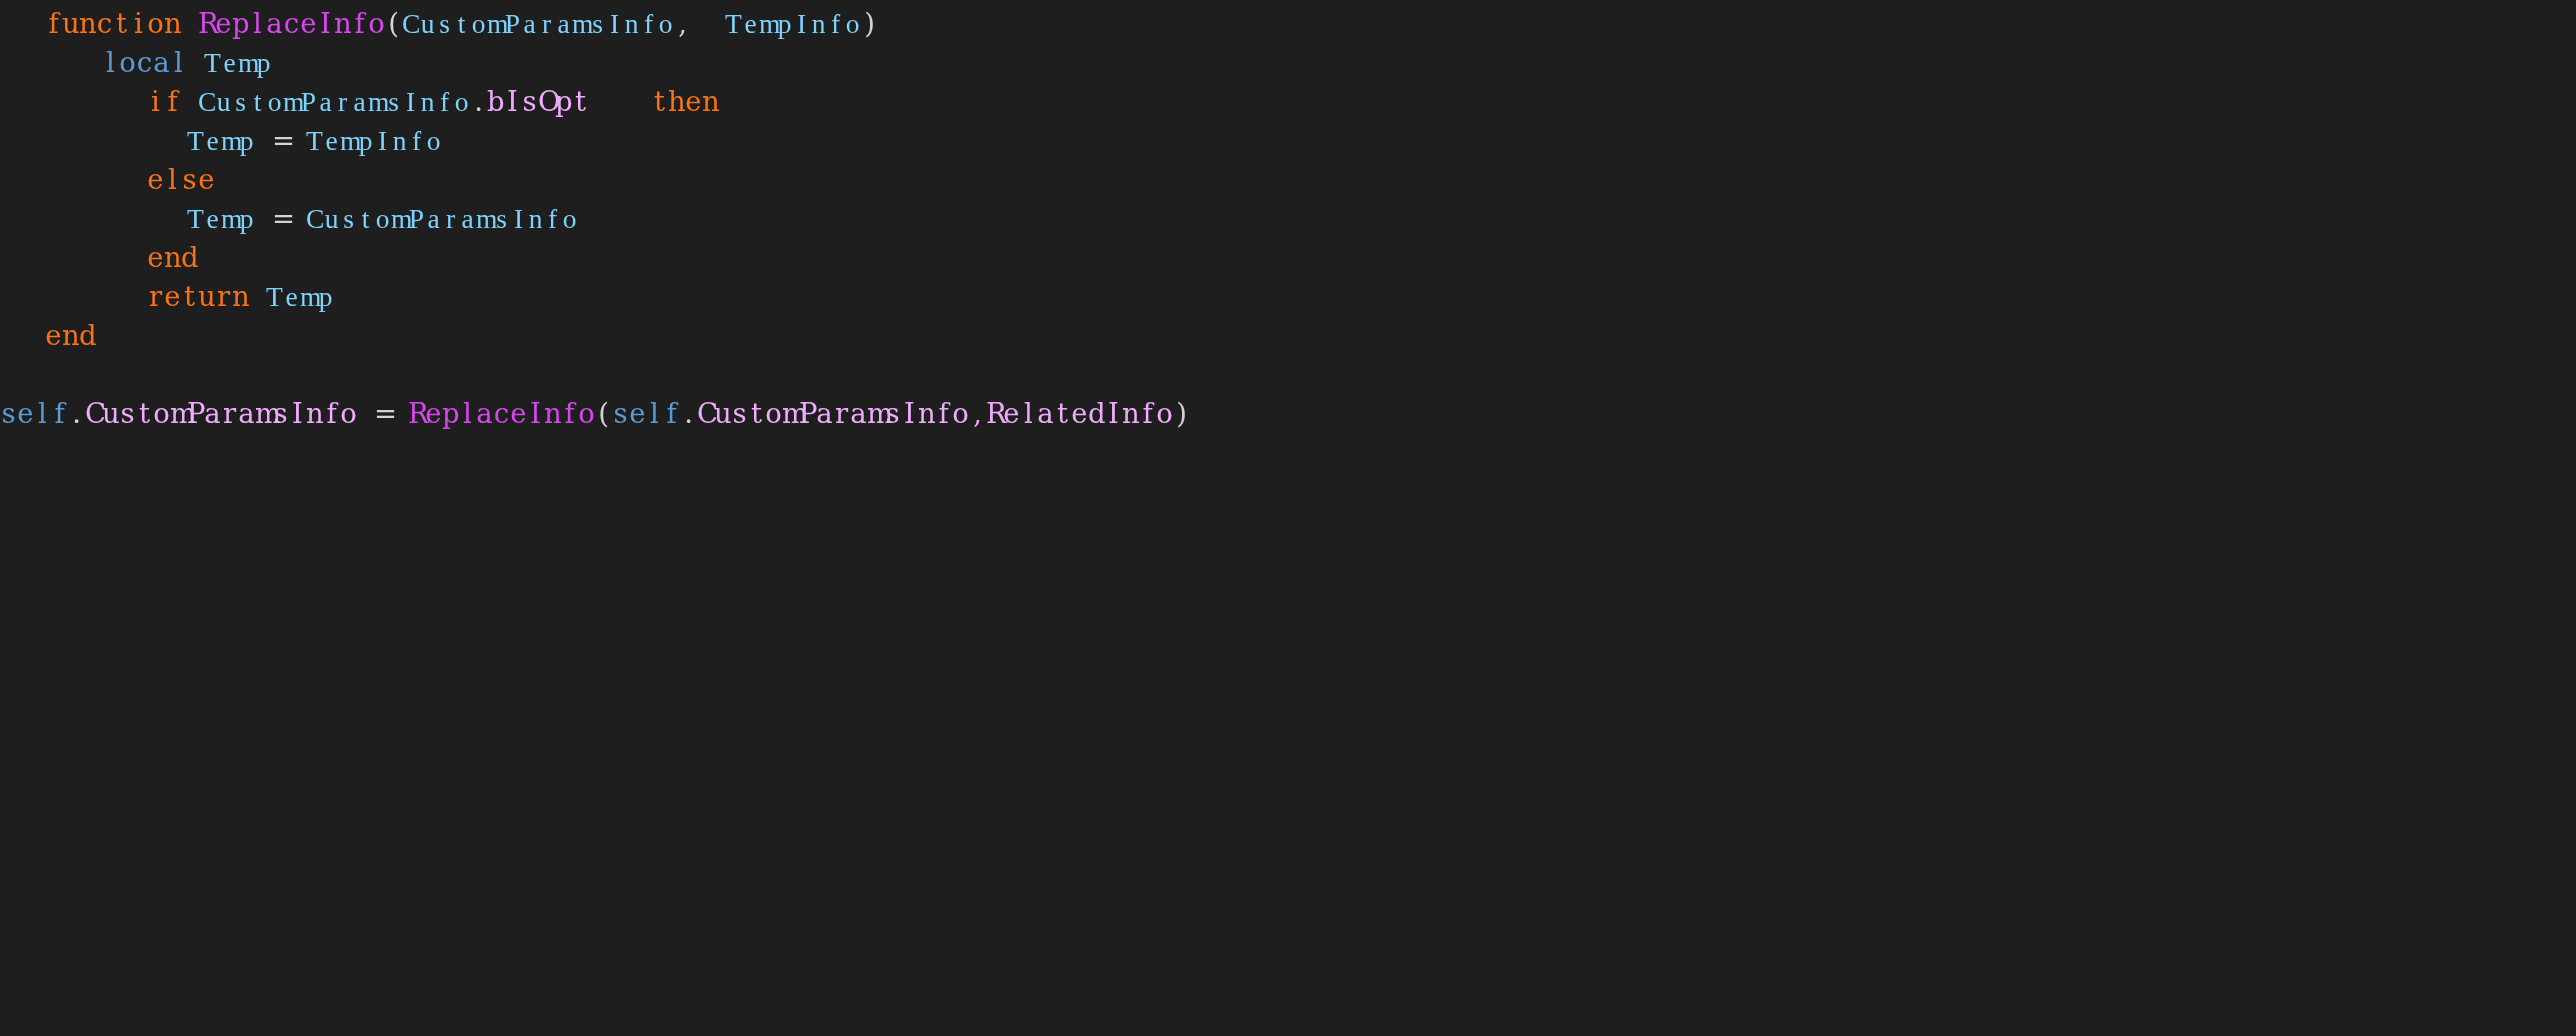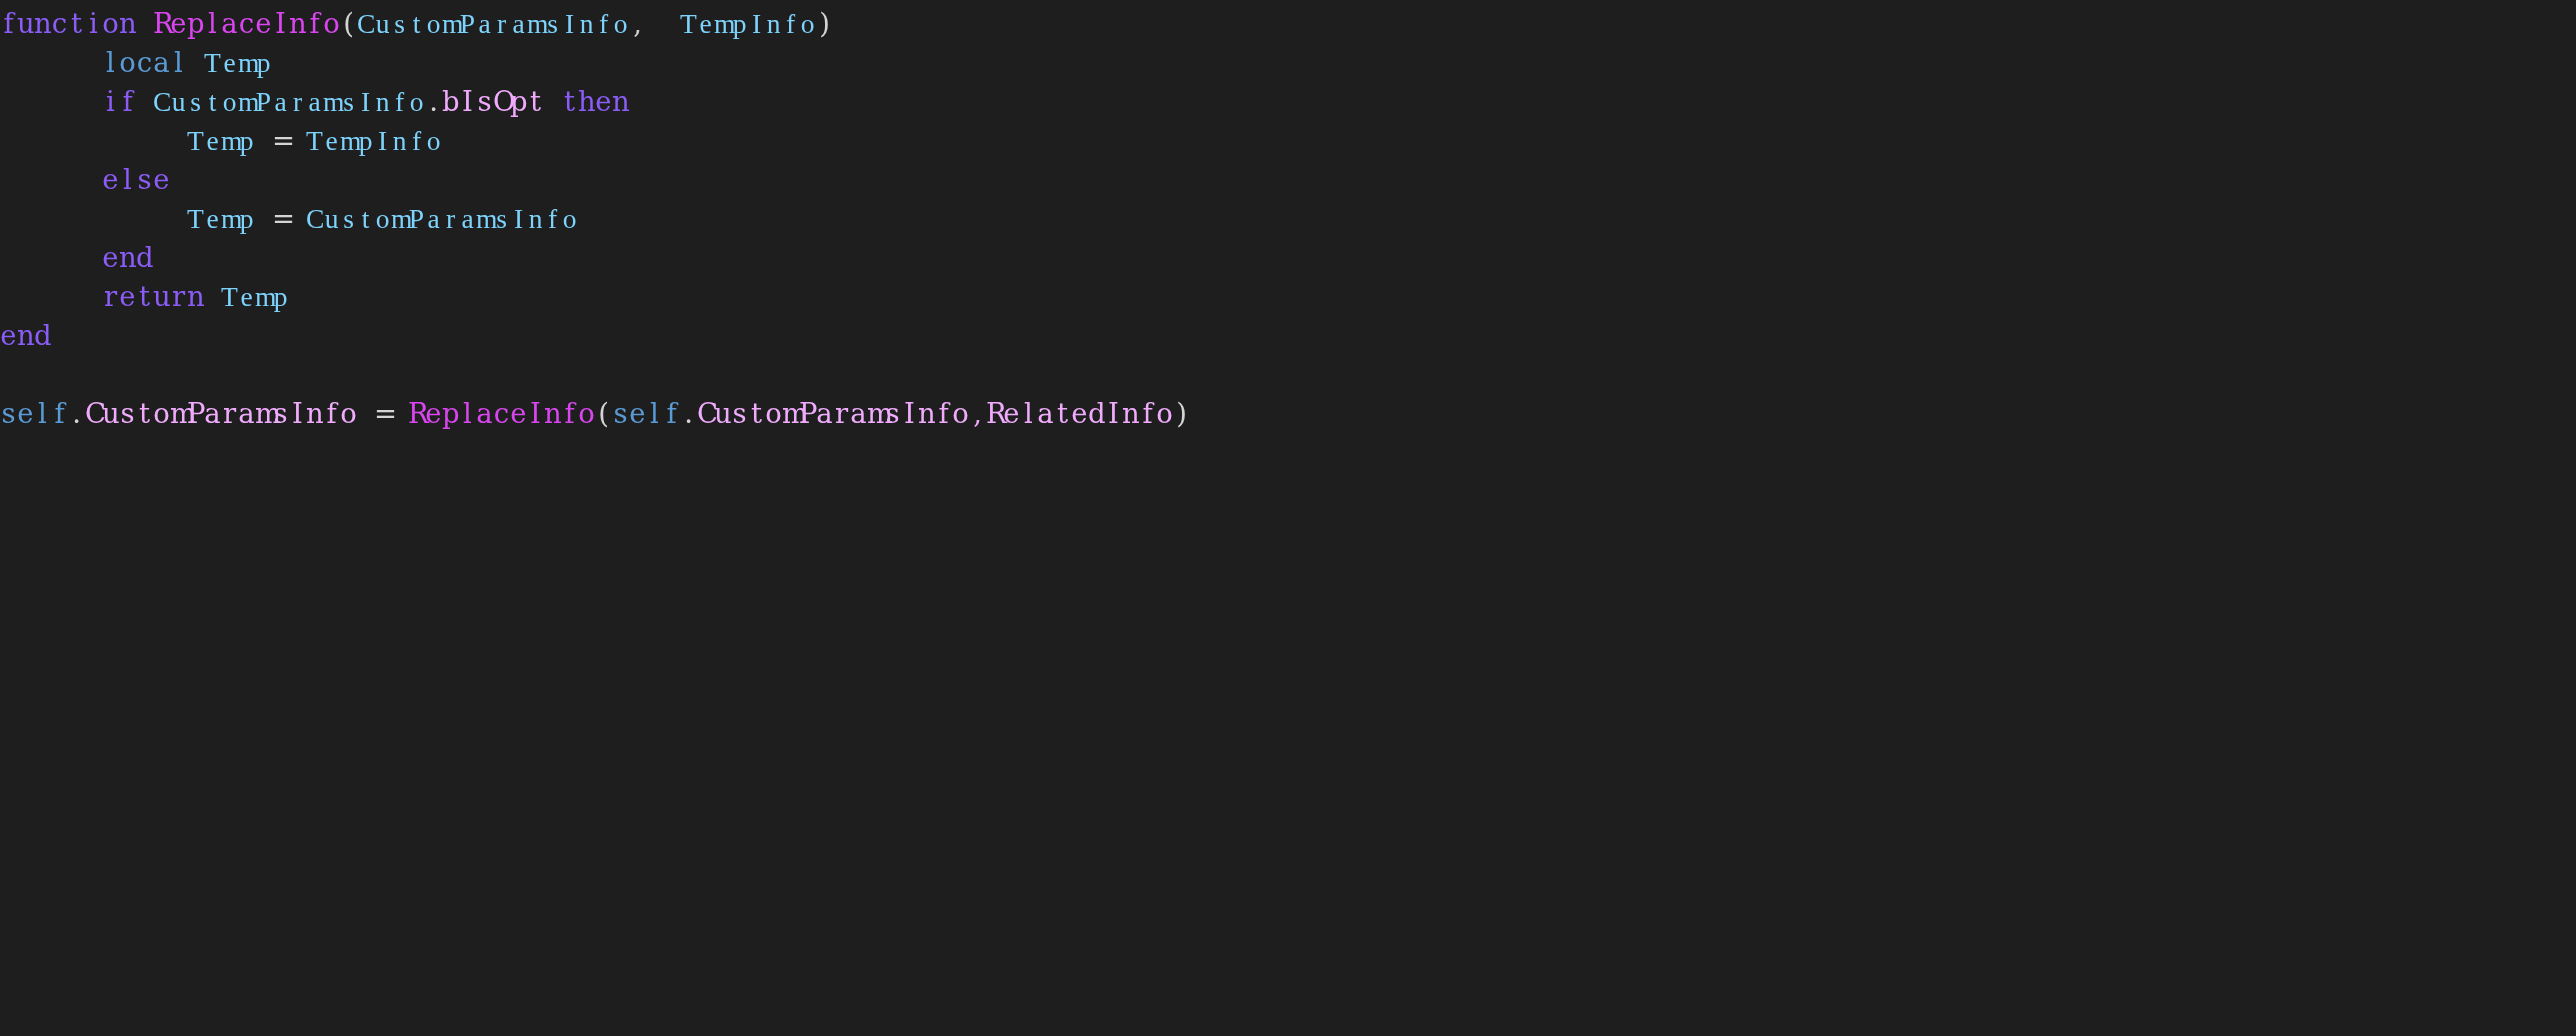--- a/index.html
+++ b/index.html
@@ -25,21 +25,21 @@
     padding-left: 0px;
   }
   .line {
     height: 39px;
     white-space: pre;
     display: block;
   }
   .line.blank { height: 39px; }
 
   
-  .tok-keyword     { color: #8b5cf6; }
+  .tok-keyword     { color: #f97316; padding-left: 45px; }
   .tok-storage     { color: #5b9bd5; margin-top: 31px; }
   .tok-function    { color: #d946ef; }
   .tok-variable    { color: #7dd3fc; font-family: Liberation Serif, serif; }
   .tok-property    { color: #f0abfc; }
   .tok-punct       { color: #d4d4d4; }
   .tok-operator    { color: #d4d4d4; }
   .tok-plain       { color: #d4d4d4; }
 
   
   .ch {

